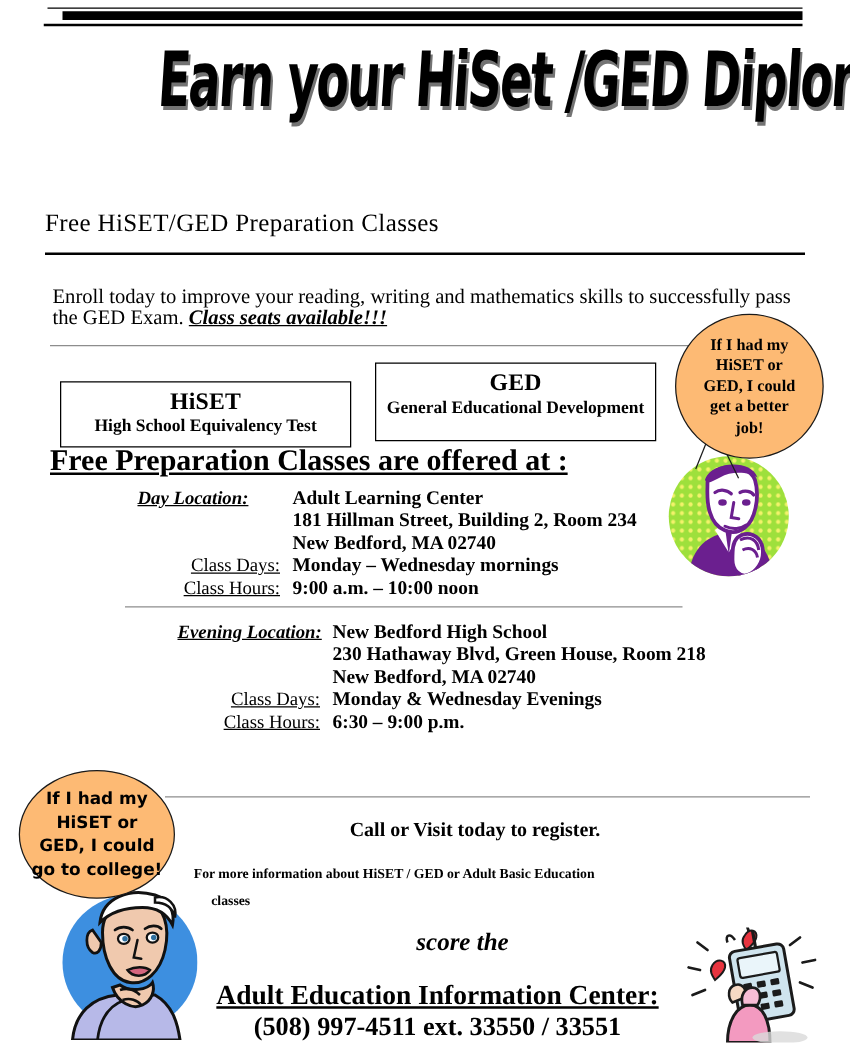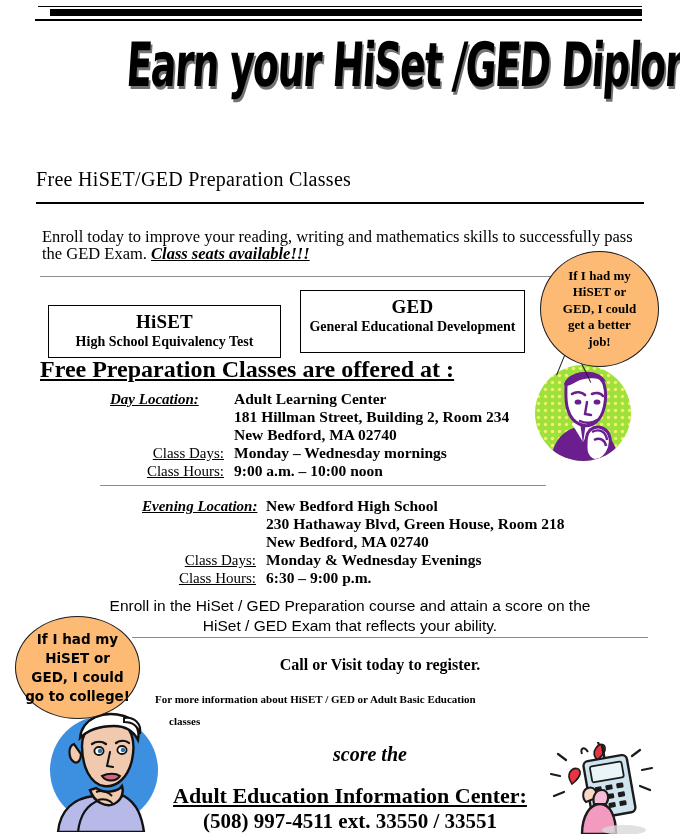--- a/index.html
+++ b/index.html
@@ -329,24 +329,20 @@
     <div class="locrow">
       <div class="loclabel plain">Class Days:</div>
       <div class="locvalue">Monday  &amp; Wednesday Evenings</div>
     </div>
     <div class="locrow">
       <div class="loclabel plain">Class Hours:</div>
       <div class="locvalue">6:30 – 9:00 p.m.</div>
     </div>
   </div>
 
-  <div class="enroll-sans">
-    <div>Enroll in the HiSet / GED Preparation course and attain a score on the</div>
-    <div>HiSet / GED Exam that reflects your ability.</div>
-  </div>
 
   <div class="call-visit">Call or Visit today to register.</div>
 
   <div class="more-info">
     <span>For more information about HiSET / GED or Adult Basic Education</span>
     <span class="second-line">classes</span>
   </div>
 
   <div class="call-the">score the</div>
   <div class="aeic">Adult Education Information Center:</div>

